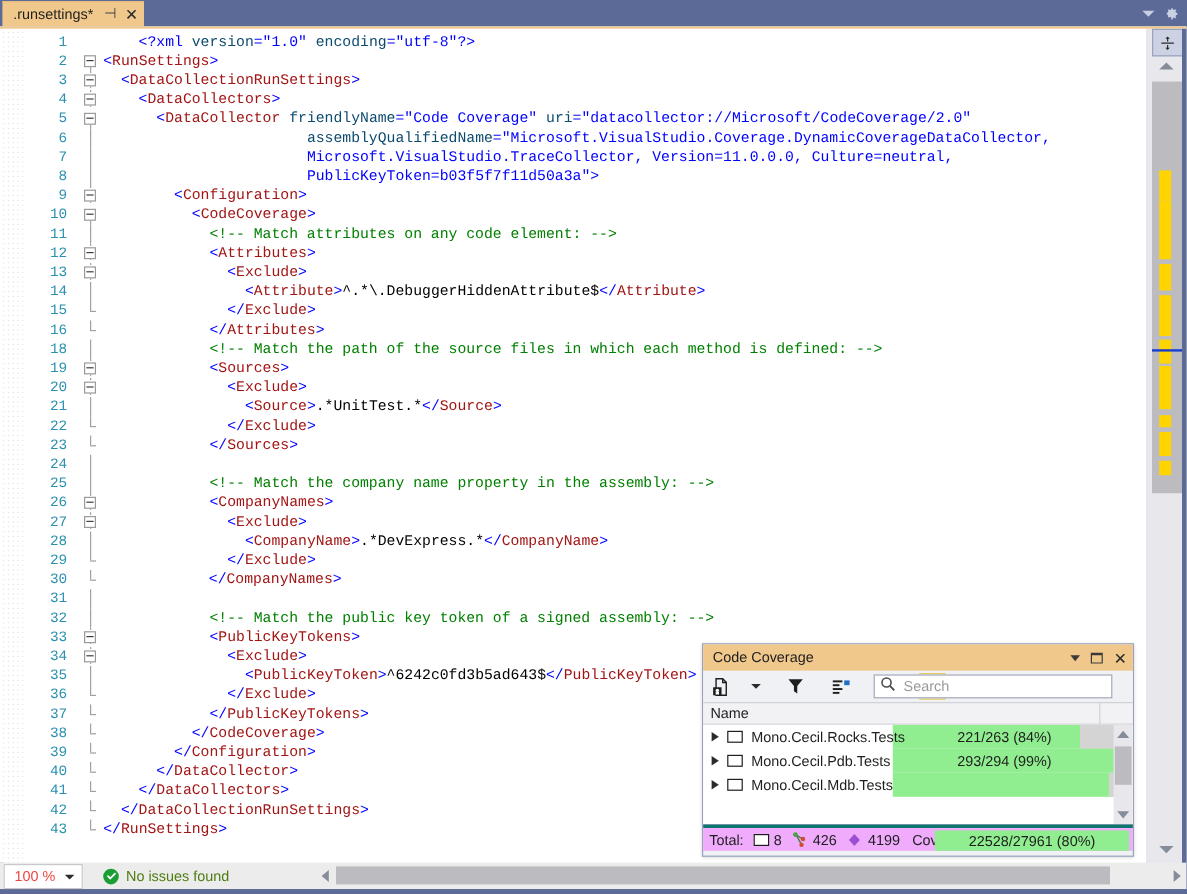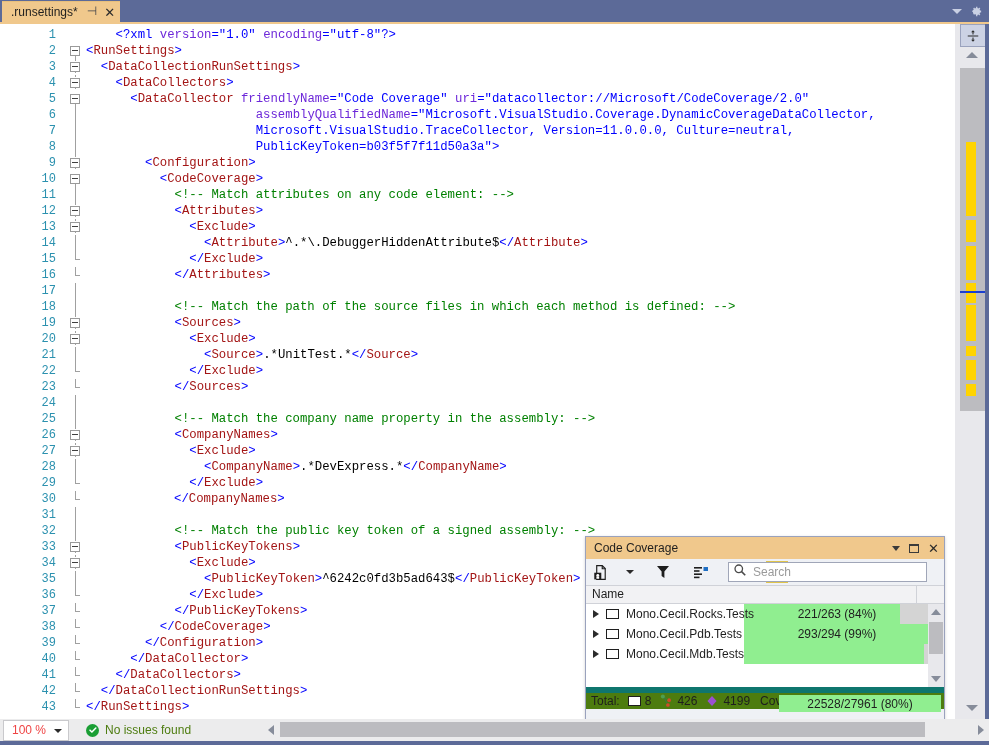--- a/index.html
+++ b/index.html
@@ -125,21 +125,21 @@
   }
   .codetext {
     position: absolute; left: 86px; top: 0;
     font-family: "Liberation Mono", "DejaVu Sans Mono", monospace;
     font-size: 12.3px;
     color: #000000;
     letter-spacing: 0px;
   }
   .tk-punct  { color: #0000ff; }
   .tk-name   { color: #a31515; }
-  .tk-attr   { color: #6d28d9; }
+  .tk-attr   { color: #0c4a6e; }
   .tk-val    { color: #0000ff; }
   .tk-text   { color: #000000; }
   .tk-cmt    { color: #008000; }
 
   
   .vscroll {
     position: absolute; left: 955px; top: 0; width: 34px; height: 695px;
     background: #e8e8ec;
     box-sizing: border-box;
   }
@@ -176,21 +176,21 @@
     position: absolute; left: 5px; width: 25px; height: 2px; background: #1a3fd0;
   }
   .vscroll-right-edge {
     position: absolute; right: 0; top: 0; width: 4px; height: 695px;
     background: #5c6a98;
   }
 
   
   .cc-window {
     position: absolute; left: 585px; top: 512px;
-    width: 360px; height: 210px;
+    width: 360px; height: 178px;
     background: #eff1f5;
     border: 1px solid #9aa2bd;
     box-sizing: border-box;
     box-shadow: 0 1px 3px rgba(0,0,0,0.18);
   }
   .cc-title {
     position: relative; height: 22px;
     background: #f0c88c;
     display: flex; align-items: center;
     padding-left: 8px; box-sizing: border-box;
@@ -293,22 +293,22 @@
     position: absolute; left: 3px; bottom: 5px; width:0; height:0;
     border-left: 5px solid transparent; border-right: 5px solid transparent;
     border-top: 6px solid #868c9a;
   }
   .cc-vs-thumb {
     position: absolute; left: 1px; top: 18px; width: 14px; height: 32px;
     background: #bcbcc0;
   }
 
   .cc-total {
-    position: relative; height: 22px; background: #4d7c0f;
-    border-top: 6px solid #0f766e;
+    position: relative; height: 22px; background: #f0abfc;
+    border-top: 3px solid #0f766e;
     display: flex; align-items: center; box-sizing: border-box;
     padding-left: 5px;
   }
   .tot-label { font-size: 12px; color: #1e1e1e; }
   .tot-sq {
     width: 13px; height: 10px; border: 1.6px solid #1e1e1e;
     box-sizing: border-box; background: #ffffff; margin: 0 4px 0 8px;
   }
   .tot-num { font-size: 12px; color: #1e1e1e; }
   .tot-icon { margin: 0 4px 0 8px; display:flex; align-items:center; }
@@ -407,21 +407,20 @@
           <div class="row"><span class="lineno">7</span><span class="glyphcol"><span class="vline"></span></span><span class="codetext" style="left: 255.74px;"><span class="tk-val">Microsoft.VisualStudio.TraceCollector, Version=11.0.0.0, Culture=neutral,</span></span></div>
           <div class="row"><span class="lineno">8</span><span class="glyphcol"><span class="vline"></span></span><span class="codetext" style="left: 255.74px;"><span class="tk-val">PublicKeyToken=b03f5f7f11d50a3a"</span><span class="tk-punct">&gt;</span></span></div>
           <div class="row"><span class="lineno">9</span><span class="glyphcol"><span class="vdash"></span><span class="foldbox"></span></span><span class="codetext" style="left: 145.04px;"><span class="tk-punct">&lt;</span><span class="tk-name">Configuration</span><span class="tk-punct">&gt;</span></span></div>
           <div class="row"><span class="lineno">10</span><span class="glyphcol"><span class="vline half-bot"></span><span class="foldbox"></span></span><span class="codetext" style="left: 159.8px;"><span class="tk-punct">&lt;</span><span class="tk-name">CodeCoverage</span><span class="tk-punct">&gt;</span></span></div>
           <div class="row"><span class="lineno">11</span><span class="glyphcol"><span class="vline"></span></span><span class="codetext" style="left: 174.56px;"><span class="tk-cmt">&lt;!-- Match attributes on any code element: --&gt;</span></span></div>
           <div class="row"><span class="lineno">12</span><span class="glyphcol"><span class="vdash"></span><span class="foldbox"></span></span><span class="codetext" style="left: 174.56px;"><span class="tk-punct">&lt;</span><span class="tk-name">Attributes</span><span class="tk-punct">&gt;</span></span></div>
           <div class="row"><span class="lineno">13</span><span class="glyphcol"><span class="vdash"></span><span class="foldbox"></span></span><span class="codetext" style="left: 189.32px;"><span class="tk-punct">&lt;</span><span class="tk-name">Exclude</span><span class="tk-punct">&gt;</span></span></div>
           <div class="row"><span class="lineno">14</span><span class="glyphcol"><span class="vline"></span></span><span class="codetext" style="left: 204.08px;"><span class="tk-punct">&lt;</span><span class="tk-name">Attribute</span><span class="tk-punct">&gt;</span><span class="tk-text">^.*\.DebuggerHiddenAttribute$</span><span class="tk-punct">&lt;/</span><span class="tk-name">Attribute</span><span class="tk-punct">&gt;</span></span></div>
           <div class="row"><span class="lineno">15</span><span class="glyphcol"><span class="vline half-top"></span><span class="endcap"></span></span><span class="codetext" style="left: 189.32px;"><span class="tk-punct">&lt;/</span><span class="tk-name">Exclude</span><span class="tk-punct">&gt;</span></span></div>
           <div class="row"><span class="lineno">16</span><span class="glyphcol"><span class="vline half-top"></span><span class="endcap"></span></span><span class="codetext" style="left: 174.56px;"><span class="tk-punct">&lt;/</span><span class="tk-name">Attributes</span><span class="tk-punct">&gt;</span></span></div>
-          <div class="row"><span class="lineno">17</span><span class="glyphcol"><span class="vline"></span></span><span class="codetext" style="left: 86px;"></span></div>
           <div class="row"><span class="lineno">18</span><span class="glyphcol"><span class="vline"></span></span><span class="codetext" style="left: 174.56px;"><span class="tk-cmt">&lt;!-- Match the path of the source files in which each method is defined: --&gt;</span></span></div>
           <div class="row"><span class="lineno">19</span><span class="glyphcol"><span class="vdash"></span><span class="foldbox"></span></span><span class="codetext" style="left: 174.56px;"><span class="tk-punct">&lt;</span><span class="tk-name">Sources</span><span class="tk-punct">&gt;</span></span></div>
           <div class="row"><span class="lineno">20</span><span class="glyphcol"><span class="vdash"></span><span class="foldbox"></span></span><span class="codetext" style="left: 189.32px;"><span class="tk-punct">&lt;</span><span class="tk-name">Exclude</span><span class="tk-punct">&gt;</span></span></div>
           <div class="row"><span class="lineno">21</span><span class="glyphcol"><span class="vline"></span></span><span class="codetext" style="left: 204.08px;"><span class="tk-punct">&lt;</span><span class="tk-name">Source</span><span class="tk-punct">&gt;</span><span class="tk-text">.*UnitTest.*</span><span class="tk-punct">&lt;/</span><span class="tk-name">Source</span><span class="tk-punct">&gt;</span></span></div>
           <div class="row"><span class="lineno">22</span><span class="glyphcol"><span class="vline half-top"></span><span class="endcap"></span></span><span class="codetext" style="left: 189.32px;"><span class="tk-punct">&lt;/</span><span class="tk-name">Exclude</span><span class="tk-punct">&gt;</span></span></div>
           <div class="row"><span class="lineno">23</span><span class="glyphcol"><span class="vline half-top"></span><span class="endcap"></span></span><span class="codetext" style="left: 174.56px;"><span class="tk-punct">&lt;/</span><span class="tk-name">Sources</span><span class="tk-punct">&gt;</span></span></div>
           <div class="row"><span class="lineno">24</span><span class="glyphcol"><span class="vline"></span></span><span class="codetext" style="left: 86px;"></span></div>
           <div class="row"><span class="lineno">25</span><span class="glyphcol"><span class="vline"></span></span><span class="codetext" style="left: 174.56px;"><span class="tk-cmt">&lt;!-- Match the company name property in the assembly: --&gt;</span></span></div>
           <div class="row"><span class="lineno">26</span><span class="glyphcol"><span class="vdash"></span><span class="foldbox"></span></span><span class="codetext" style="left: 174.56px;"><span class="tk-punct">&lt;</span><span class="tk-name">CompanyNames</span><span class="tk-punct">&gt;</span></span></div>
           <div class="row"><span class="lineno">27</span><span class="glyphcol"><span class="vdash"></span><span class="foldbox"></span></span><span class="codetext" style="left: 189.32px;"><span class="tk-punct">&lt;</span><span class="tk-name">Exclude</span><span class="tk-punct">&gt;</span></span></div>

